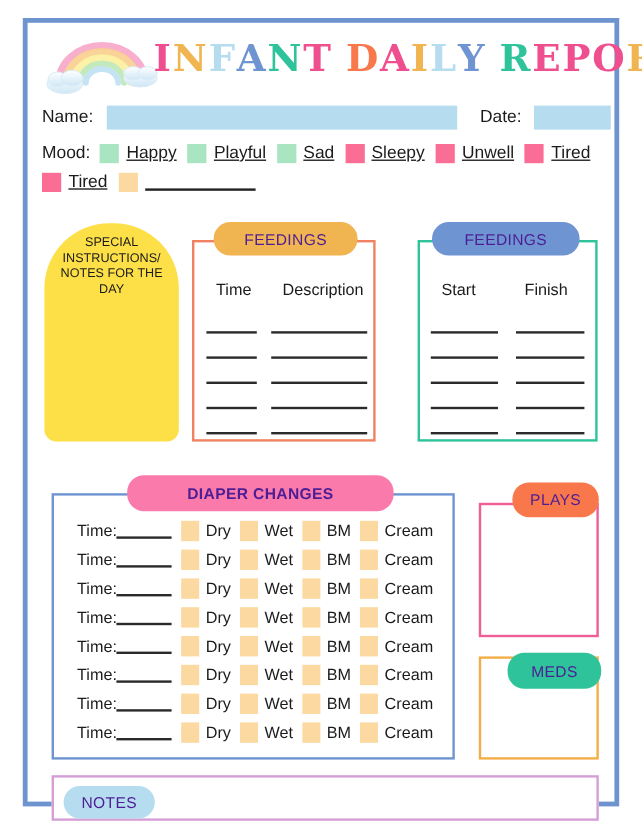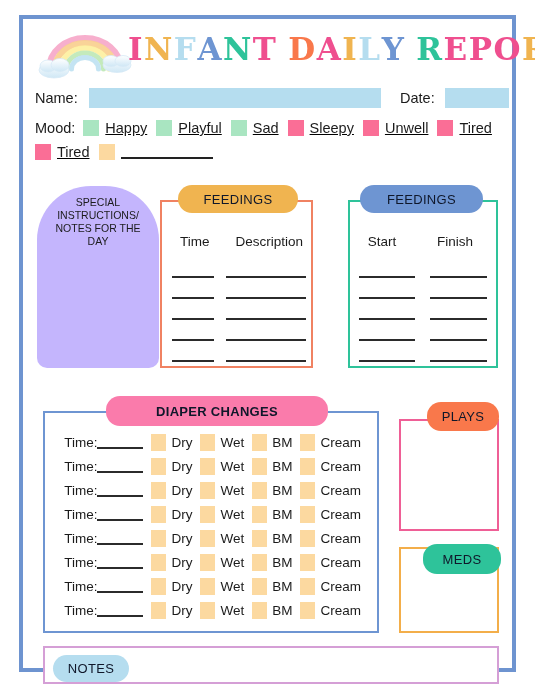--- a/index.html
+++ b/index.html
@@ -110,31 +110,31 @@
   }
 
   
   .pill {
     position: absolute;
     display: flex;
     align-items: center;
     justify-content: center;
     border-radius: 14px;
     font-size: 13px;
-    color: #0f172a;
+    color: #4c1d95;
     letter-spacing: .3px;
     z-index: 5;
   }
 
   
   #special {
     position: absolute;
     left: 14px; top: 167px;
-    width: 122px; height: 182px;
-    background: #c4b5fd;
+    width: 112px; height: 182px;
+    background: #fde047;
     border-radius: 54px 54px 10px 10px;
     display: flex;
     justify-content: center;
     padding-top: 10px;
     box-sizing: border-box;
   }
   #special-text {
     font-size: 10.5px;
     line-height: 13px;
     text-align: center;

